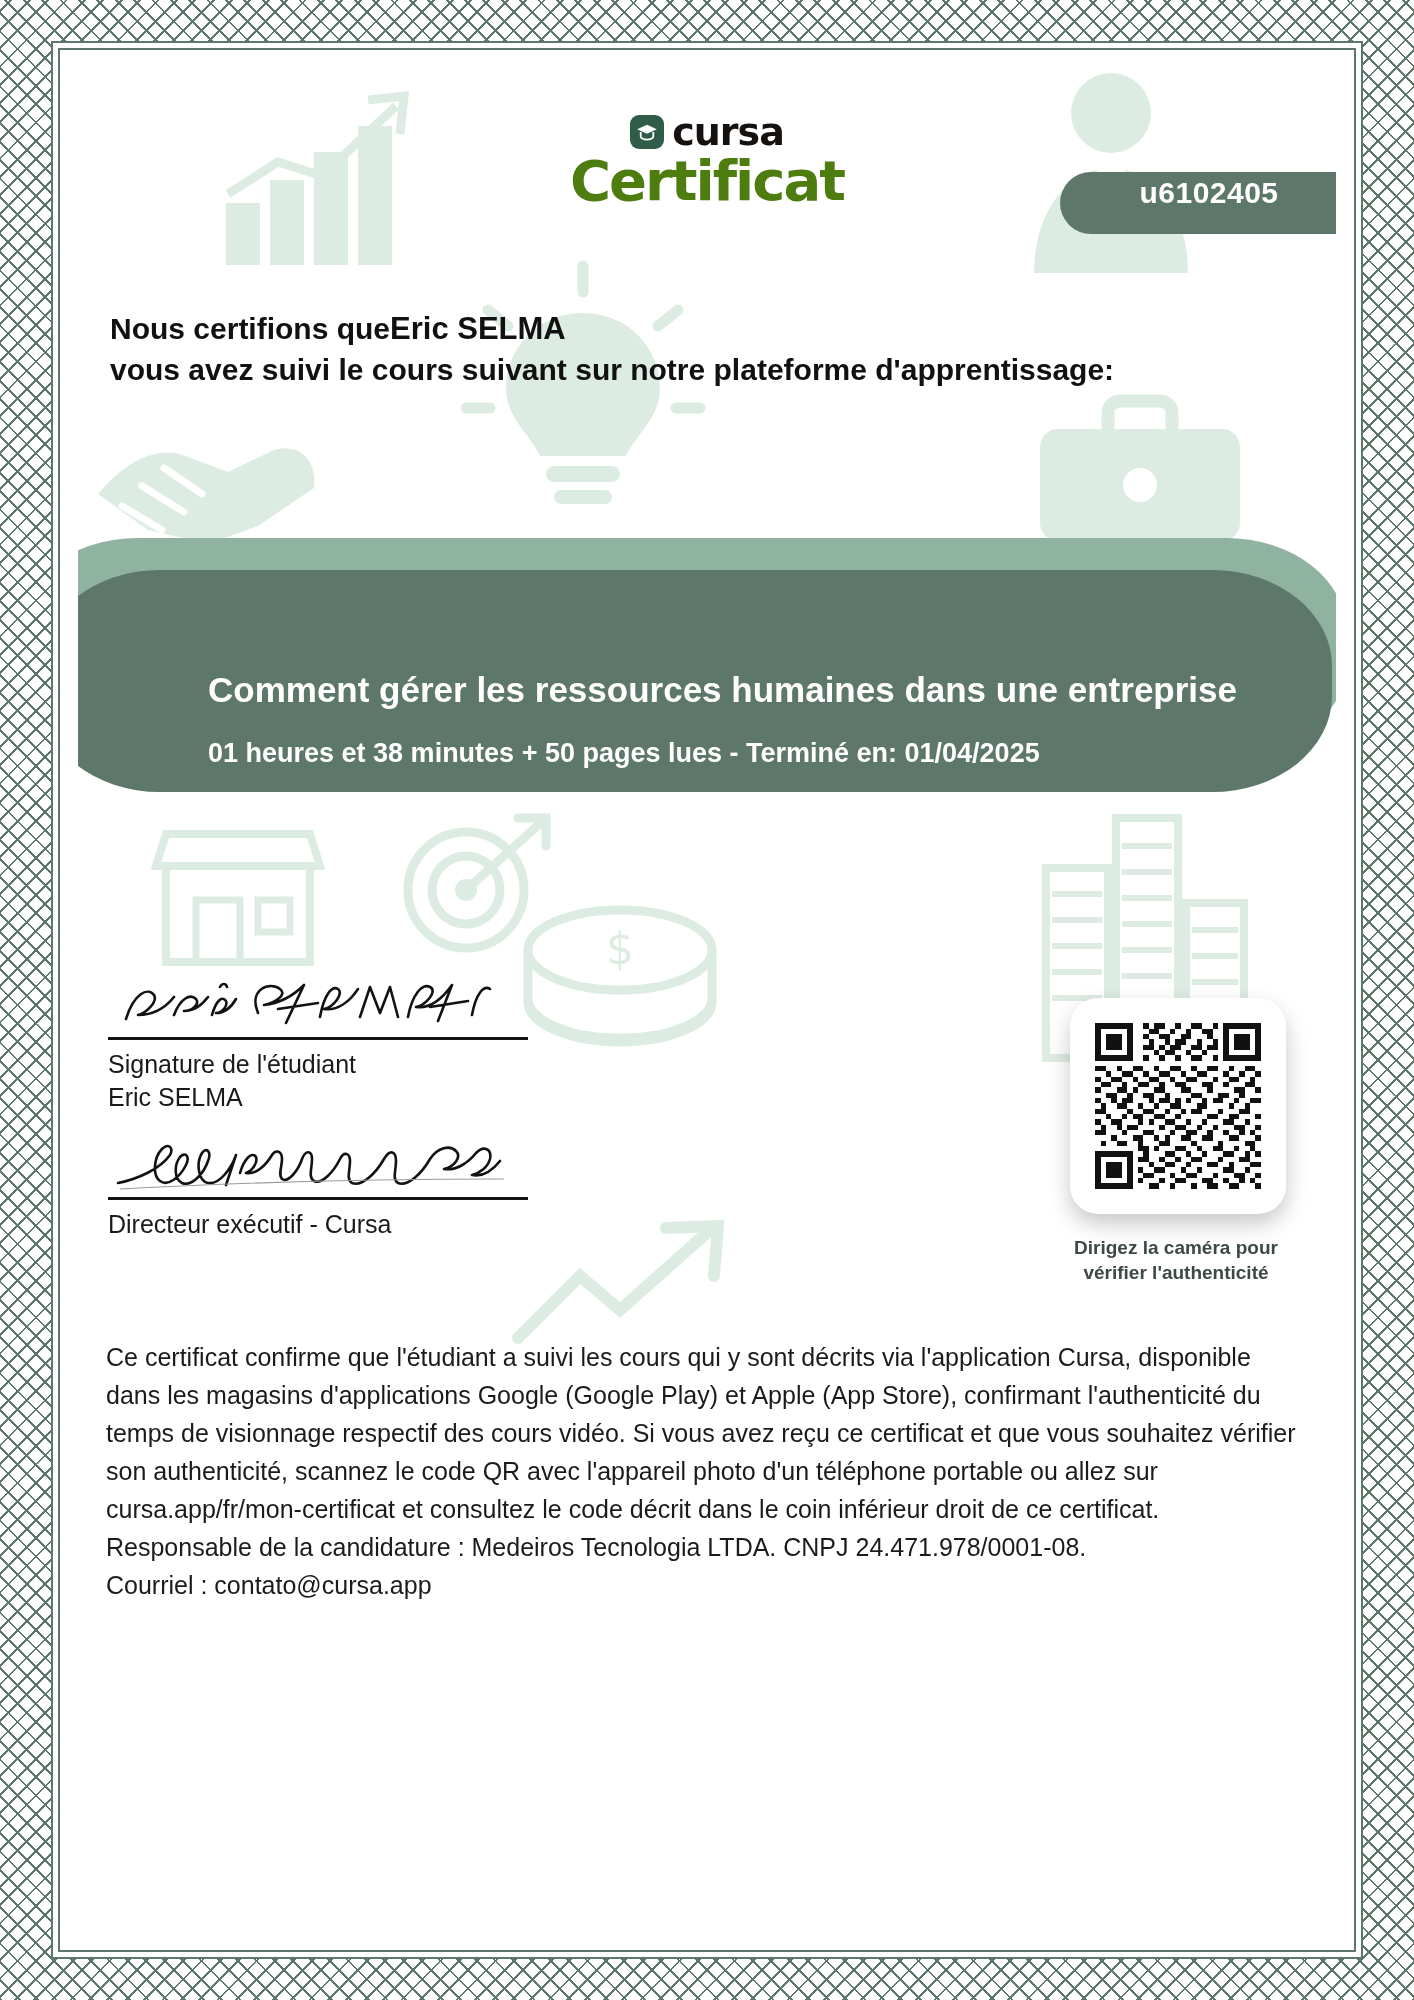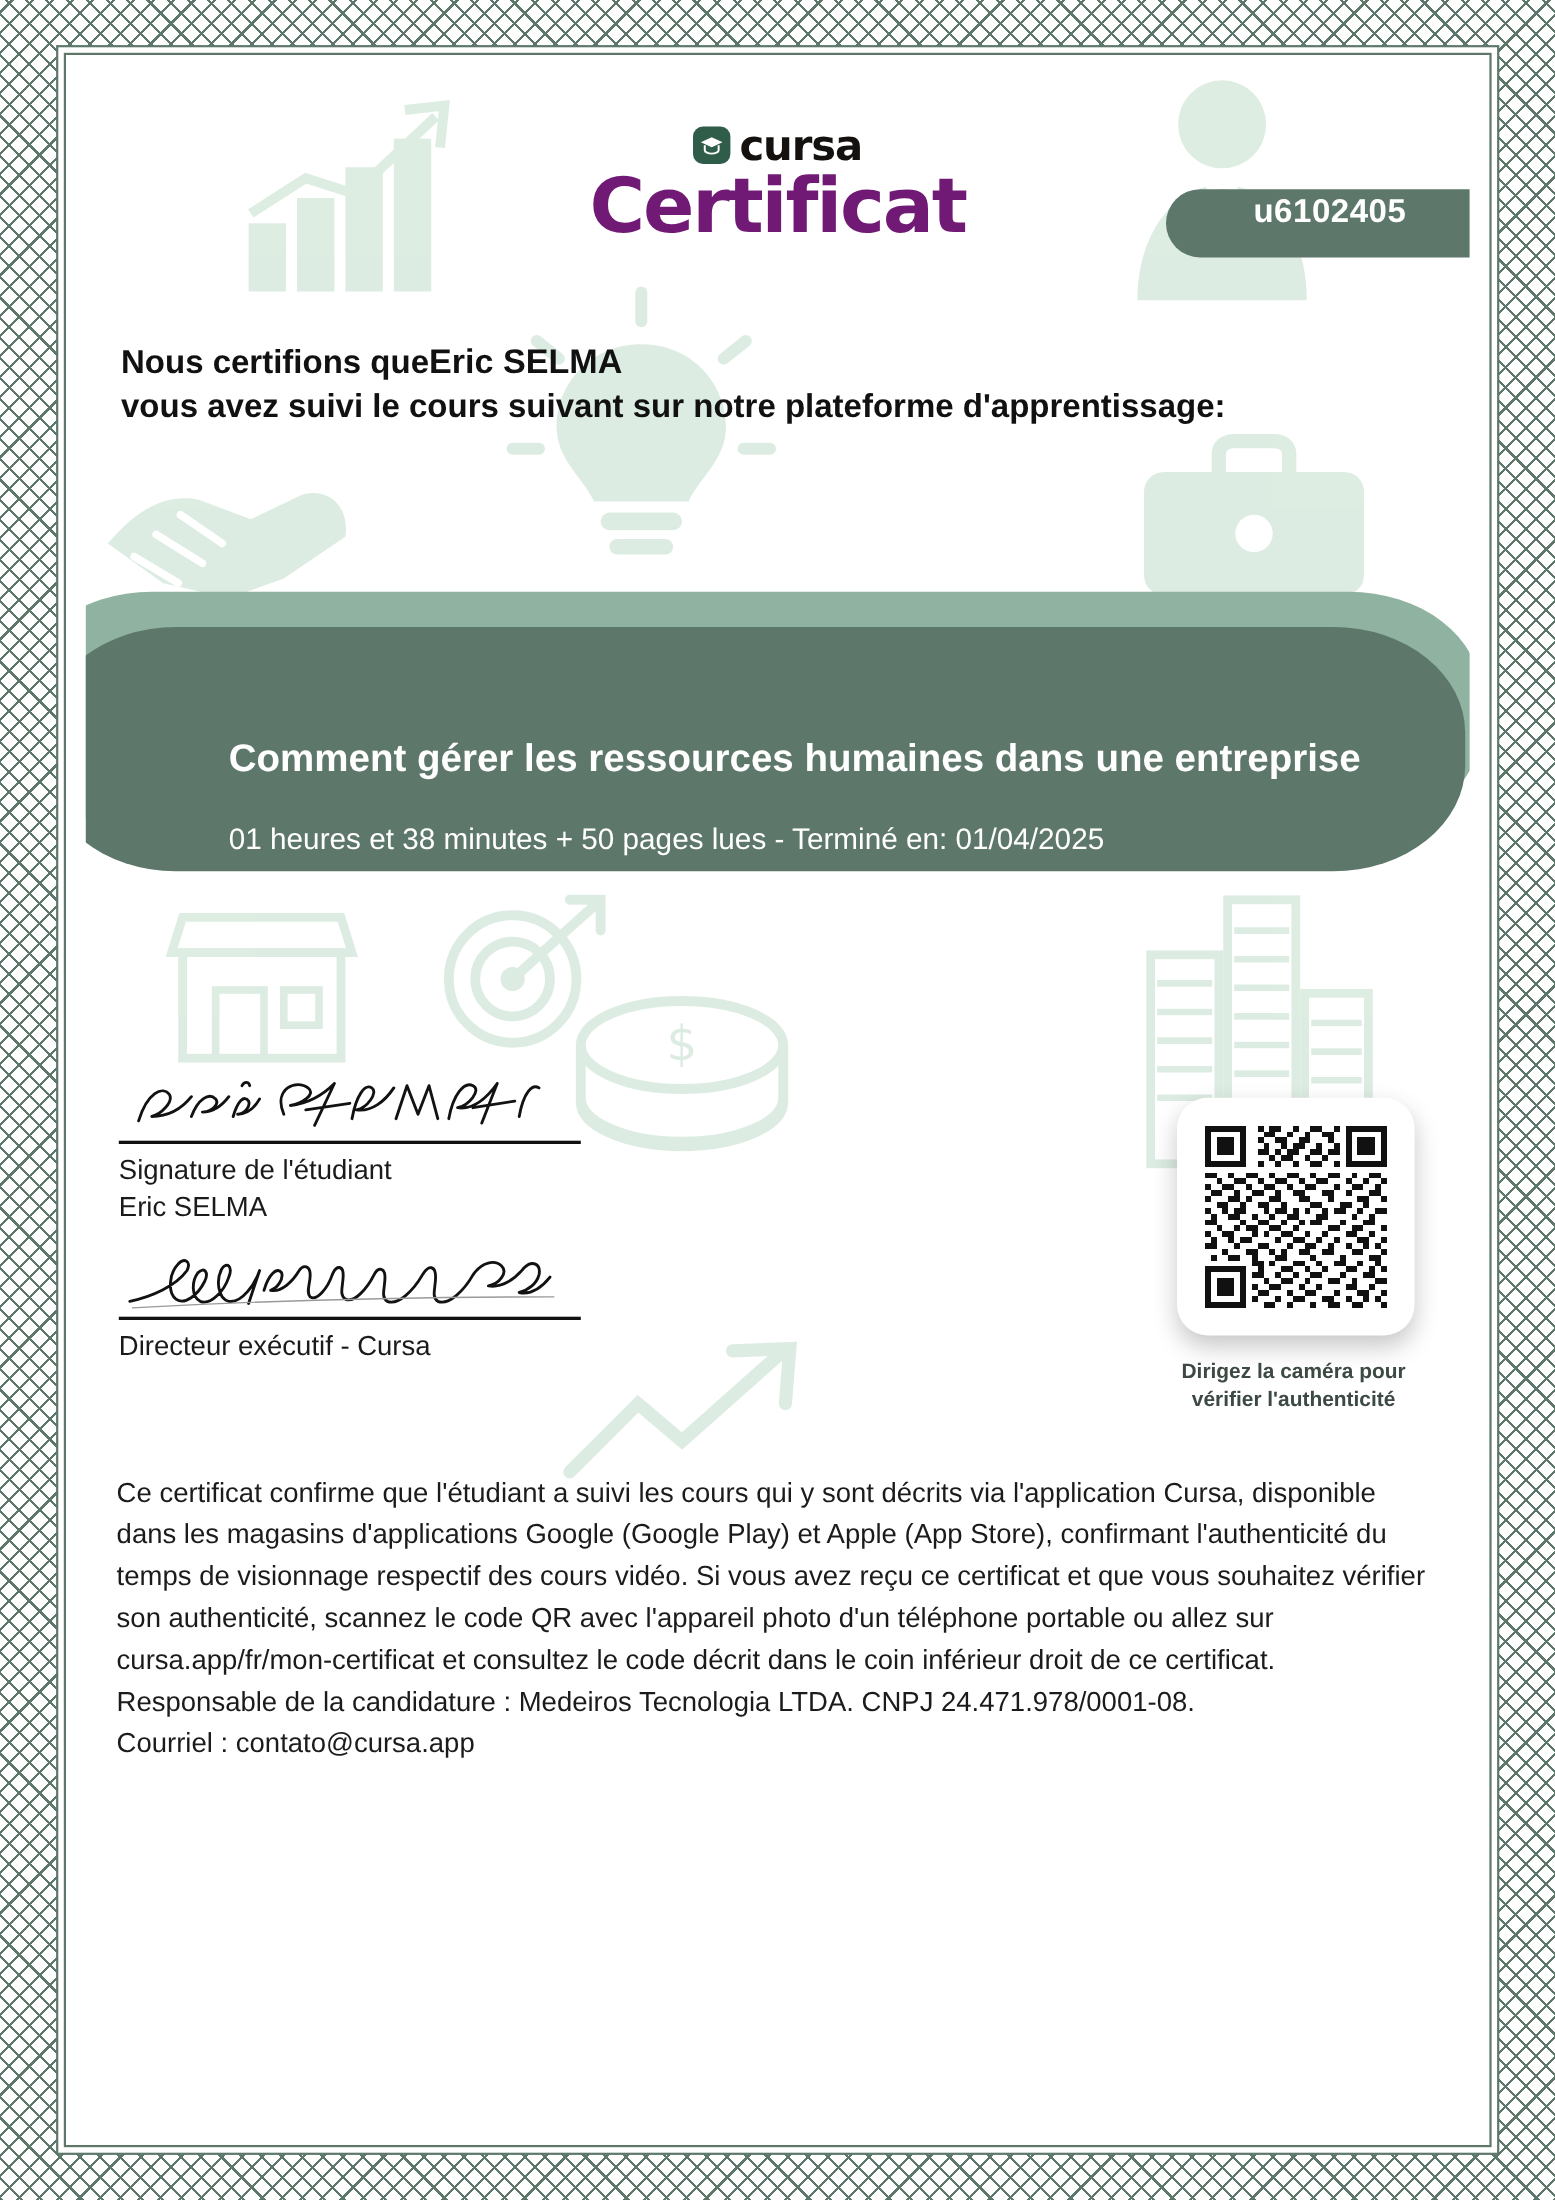--- a/index.html
+++ b/index.html
@@ -88,23 +88,23 @@
     letter-spacing: -1px;
     color: #14110f;
     font-family: "DejaVu Sans", sans-serif;
   }
   .title {
     position: absolute;
     top: 80px;
     left: 0;
     right: 0;
     text-align: center;
-    font-size: 69px;
-    font-weight: 700;
-    color: #701a75;
+    font-size: 56px;
+    font-weight: 700;
+    color: #4d7c0f;
     letter-spacing: -2px;
     font-family: "DejaVu Sans", sans-serif;
   }
 
   
   .code-badge {
     position: absolute;
     right: -22px;
     top: 104px;
     min-width: 230px;
@@ -178,23 +178,23 @@
     right: 40px;
   }
   .course-name {
     font-size: 35px;
     font-weight: 700;
     color: #ffffff;
     line-height: 1.15;
     margin-top: 32px;
   }
   .course-meta {
-    margin-top: 38px;
+    margin-top: 28px;
     font-size: 27px;
-    font-weight: 400;
+    font-weight: 700;
     color: #ffffff;
   }
 
   
   .sig-block {
     position: absolute;
     left: 30px;
     top: 905px;
     width: 540px;
   }

